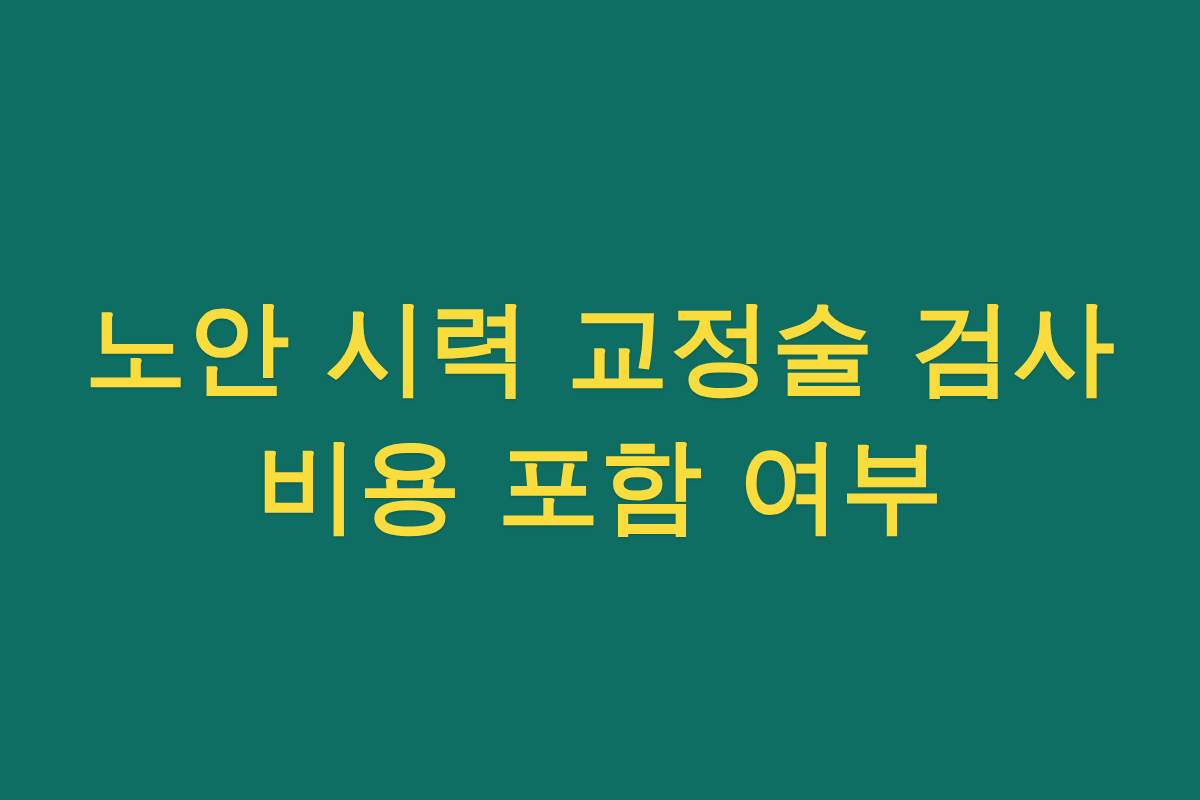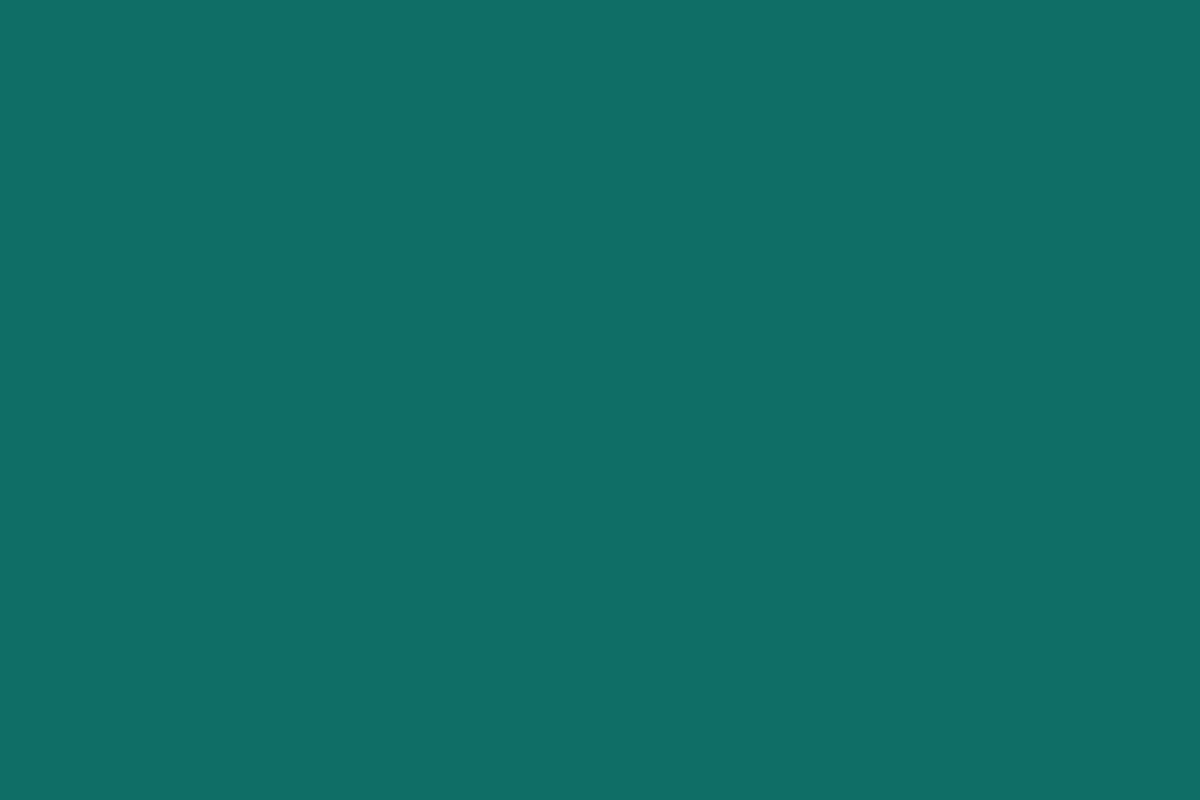--- a/index.html
+++ b/index.html
@@ -67,17 +67,19 @@
     font-size: 102px;
   }
 </style>
 </head>
 <body>
 
 <div id="banner" style="background: rgb(15, 110, 99);">
 
   <div id="headline">
 
+    <span class="headline-line line-1" style="color: rgb(250, 220, 60);">노안 시력 교정술 검사</span>
 
+    <span class="headline-line line-2" style="color: rgb(250, 220, 60);">비용 포함 여부</span>
 
   </div>
 
 </div>
 
 </body></html>

